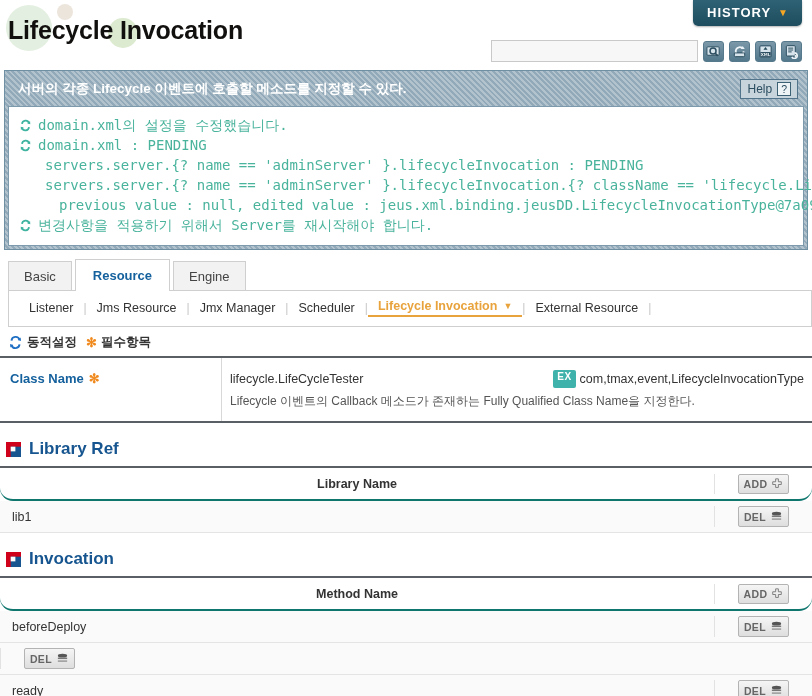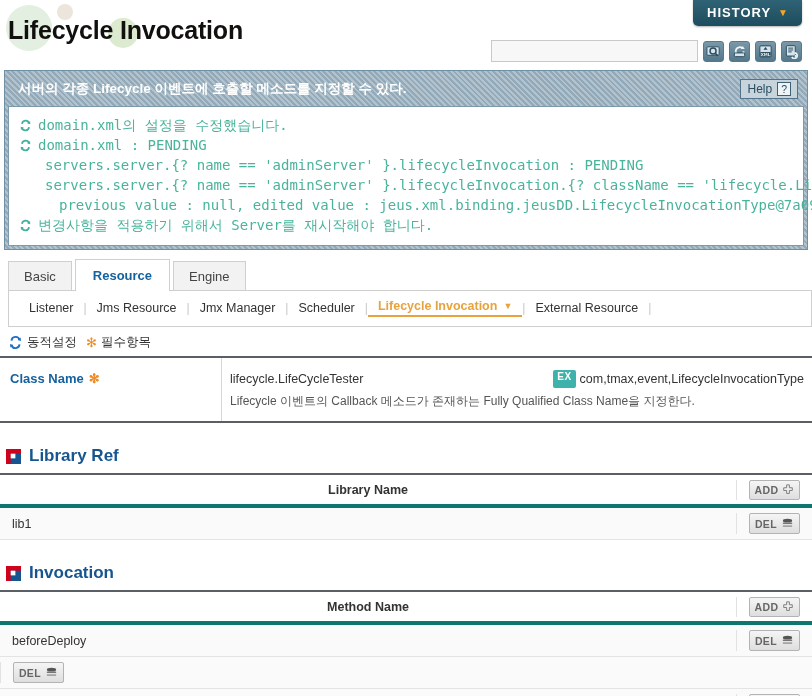--- a/index.html
+++ b/index.html
@@ -120,21 +120,21 @@
     color: #e8a33d; font-weight: bold;
     border-bottom: 2px solid #e8a33d; padding-bottom: 2px;
     display: flex; align-items: center; gap: 6px;
   }
   .subtab-caret { font-size: 9px; color: #e8a33d; }
   .subtab-sep { color: #c8c8c8; font-size: 12px; }
 
   
   .legend {
     display: flex; align-items: center; gap: 9px;
-    padding: 7px 6px 5px 8px; font-size: 12.5px; color: #333;
+    padding: 7px 6px 5px 8px; font-size: 12.5px; color: #333; font-weight: bold;
   }
   .legend-item { display: flex; align-items: center; gap: 4px; }
   .ast { color: #f08a1e; font-size: 13px; }
 
   
   .field-table {
     border-top: 2px solid #5a5f66; border-bottom: 2px solid #5a5f66;
     display: flex; background: #fff;
   }
   .field-label {
@@ -147,39 +147,40 @@
   .fv-top { display: flex; align-items: center; justify-content: space-between; gap: 6px; }
   .fv-text { font-size: 12.5px; color: #333; }
   .ex-wrap { display: flex; align-items: center; gap: 4px; font-size: 12.5px; color: #333; }
   .ex-badge {
     background: #3fb3ab; color: #fff; font-size: 10px; font-weight: bold;
     padding: 1px 4px 6px; border-radius: 2px; letter-spacing: .5px;
   }
   .fv-desc { font-size: 12px; color: #555; margin-top: 5px; }
 
   
-  .section { margin-top: 23px; }
+  .section { margin-top: 16px; }
   .sec-head {
     display: flex; align-items: center; gap: 8px;
     padding-left: 6px; margin-bottom: 7px;
   }
   .sec-logo { width: 15px; height: 15px; flex: none; }
   .sec-title { font-size: 17px; font-weight: bold; color: #16558f; }
 
   .grid { border-top: 2px solid #5a5f66; }
   .grid-head {
     display: flex; align-items: center;
-    border-bottom: 4px solid #0f766e; background: #fff;
+    border-bottom: 2px solid #0f766e; background: #fff;
     height: 33px;
+    border-radius: 13px;
   }
   .grid-head .col-main {
     flex: 1; text-align: center; font-size: 12.5px; font-weight: bold; color: #333;
   }
   .col-act {
-    width: 76px; flex: none; border-left: 1px solid #e2e2e2;
+    width: 98px; flex: none; border-left: 1px solid #e2e2e2;
     display: flex; align-items: center; justify-content: center;
   }
   .grid-row {
     display: flex; align-items: center; height: 32px;
     border-bottom: 1px solid #e4e4e4; background: #fafafa;
   }
   .grid-row .col-main { flex: 1; padding-left: 12px; font-size: 12.5px; color: #333; }
 
   .btn-sm {
     display: flex; align-items: center; gap: 4px;

